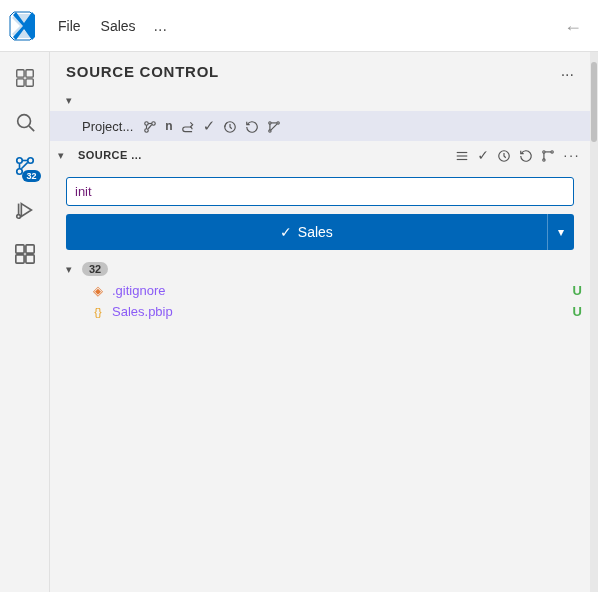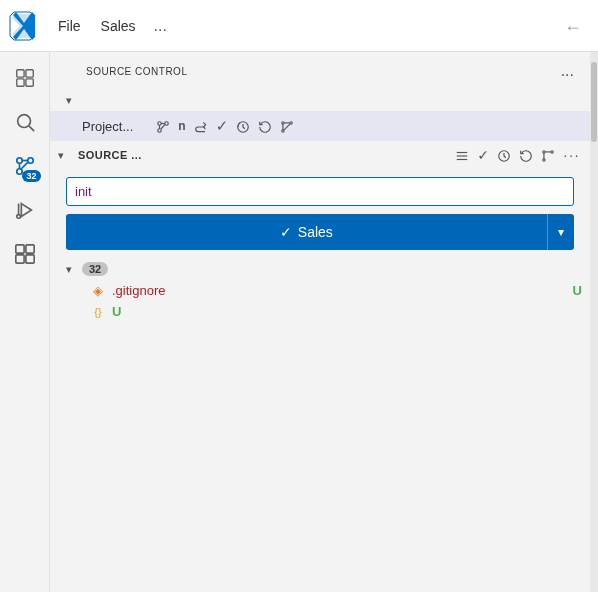--- a/index.html
+++ b/index.html
@@ -115,26 +115,25 @@
     }
 
     
     .panel-header {
       display: flex;
       align-items: center;
       padding: 10px 16px;
       justify-content: space-between;
     }
     .panel-title {
-      font-size: 10px;
-      font-weight: 400;
+      font-size: 15px;
+      font-weight: 700;
       color: #333;
       letter-spacing: 0.05em;
       text-transform: uppercase;
-      margin-left: 20px;
     }
     .header-ellipsis {
       font-size: 16px;
       color: #555;
       cursor: pointer;
     }
 
     
     .section-header {
       display: flex;
@@ -157,21 +156,21 @@
       text-transform: uppercase;
       flex: 1;
     }
 
     
     .repo-row {
       display: flex;
       align-items: center;
       padding: 4px 8px 4px 32px;
       background: #e4e6f1;
-      gap: 19px;
+      gap: 6px;
     }
     .repo-name {
       font-size: 13px;
       color: #333;
       flex-shrink: 0;
     }
     .repo-icons {
       display: flex;
       align-items: center;
       gap: 4px;
@@ -294,21 +293,21 @@
     .file-icon {
       font-size: 13px;
       width: 16px;
       text-align: center;
       flex-shrink: 0;
     }
     .file-icon.gitignore { color: #e37933; }
     .file-icon.pbip { color: #e8a020; }
     .file-name {
       font-size: 13px;
-      color: #b91c1c;
+      color: #8b5cf6;
       flex: 1;
     }
     .file-status {
       font-size: 13px;
       color: #4CAF50;
       font-weight: 600;
     }
 
     
     .scrollbar-track {
@@ -533,20 +532,21 @@
       </div>
 
       <div class="file-item">
         <span class="file-icon gitignore">◈</span>
         <span class="file-name">.gitignore</span>
         <span class="file-status">U</span>
       </div>
 
       <div class="file-item">
         <span class="file-icon pbip" style="font-size:11px;">{}</span>
+        <span class="file-name">Sales.pbip</span>
         <span class="file-status">U</span>
       </div>
     </div>
   </div>
 
   <div class="scrollbar-track">
     <div class="scrollbar-thumb"></div>
   </div>
 </div>
 

